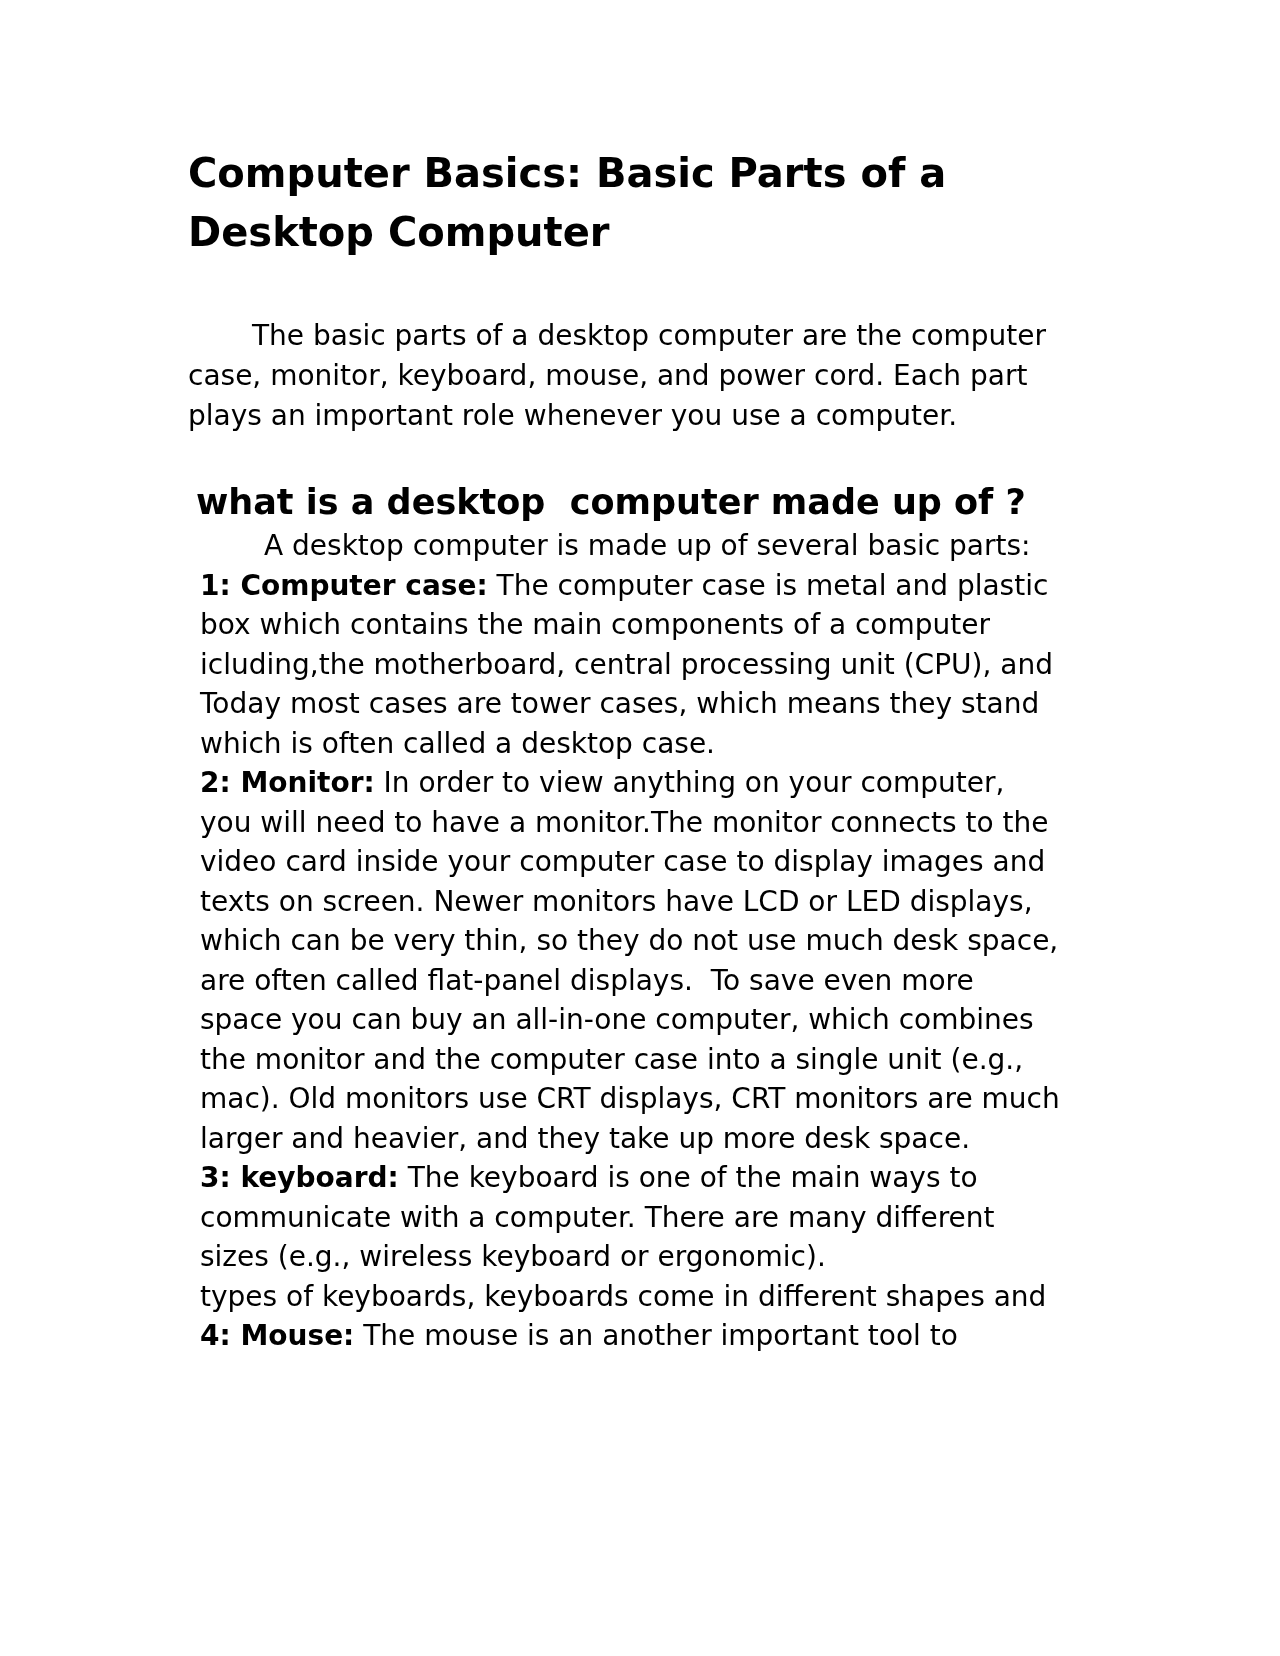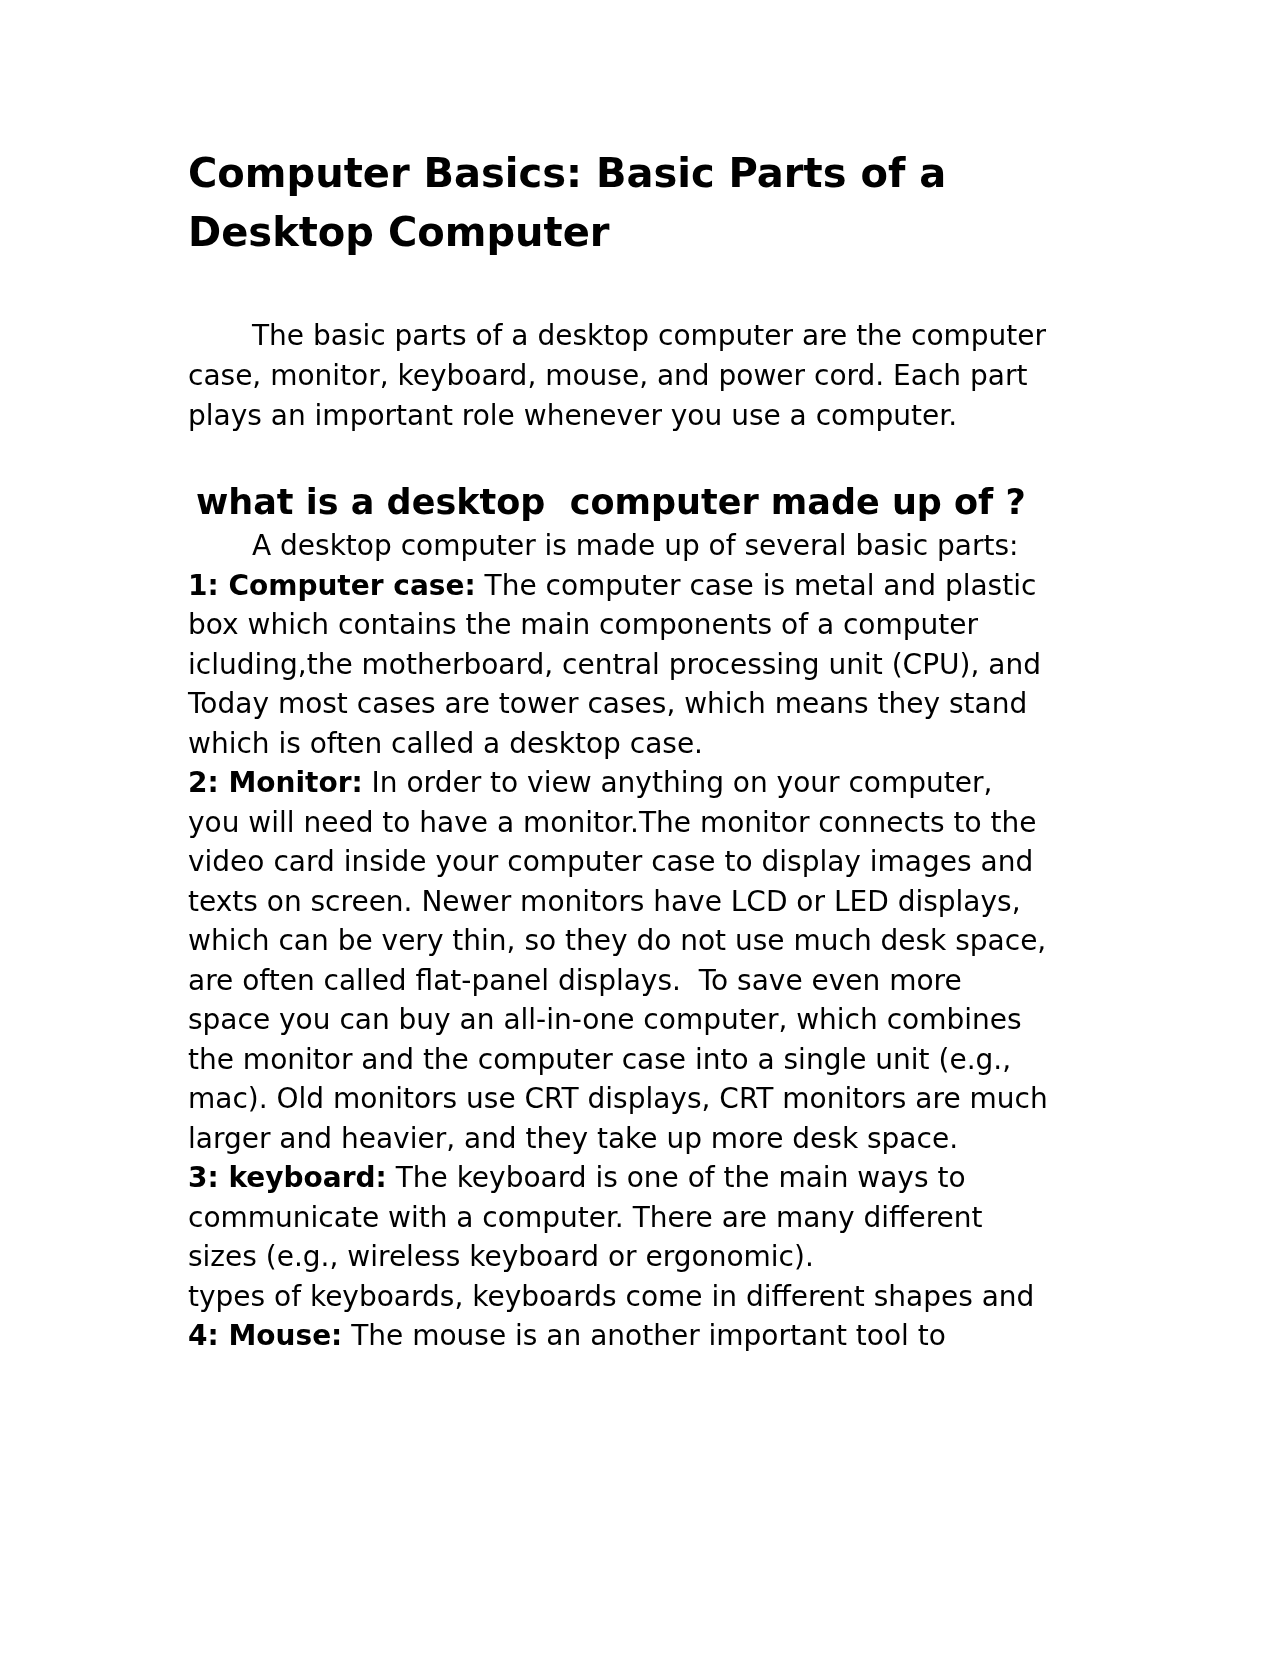--- a/index.html
+++ b/index.html
@@ -20,21 +20,21 @@
   }
   .indent { display: inline-block; width: 64px; }
   .subhead {
     position: absolute; left: 4px; top: 474px;
     font-size: 35px; font-weight: bold; line-height: 48px; margin: 4px; white-space: pre;
   }
   .body {
     position: absolute; left: 0; top: 526px; width: 920px;
     font-size: 28px; line-height: 39.5px;
   }
-  .line { display: block; white-space: pre; height: 39.5px; }
+  .line { display: block; white-space: pre; height: 39.5px; margin-left: 12px; }
   b { font-weight: bold; }
 </style>
 </head>
 <body>
 
 <div class="page">
   <h1 class="title"><span>Computer Basics: Basic Parts of a </span>
 <span>Desktop Computer </span></h1>
 
   <p class="intro">

